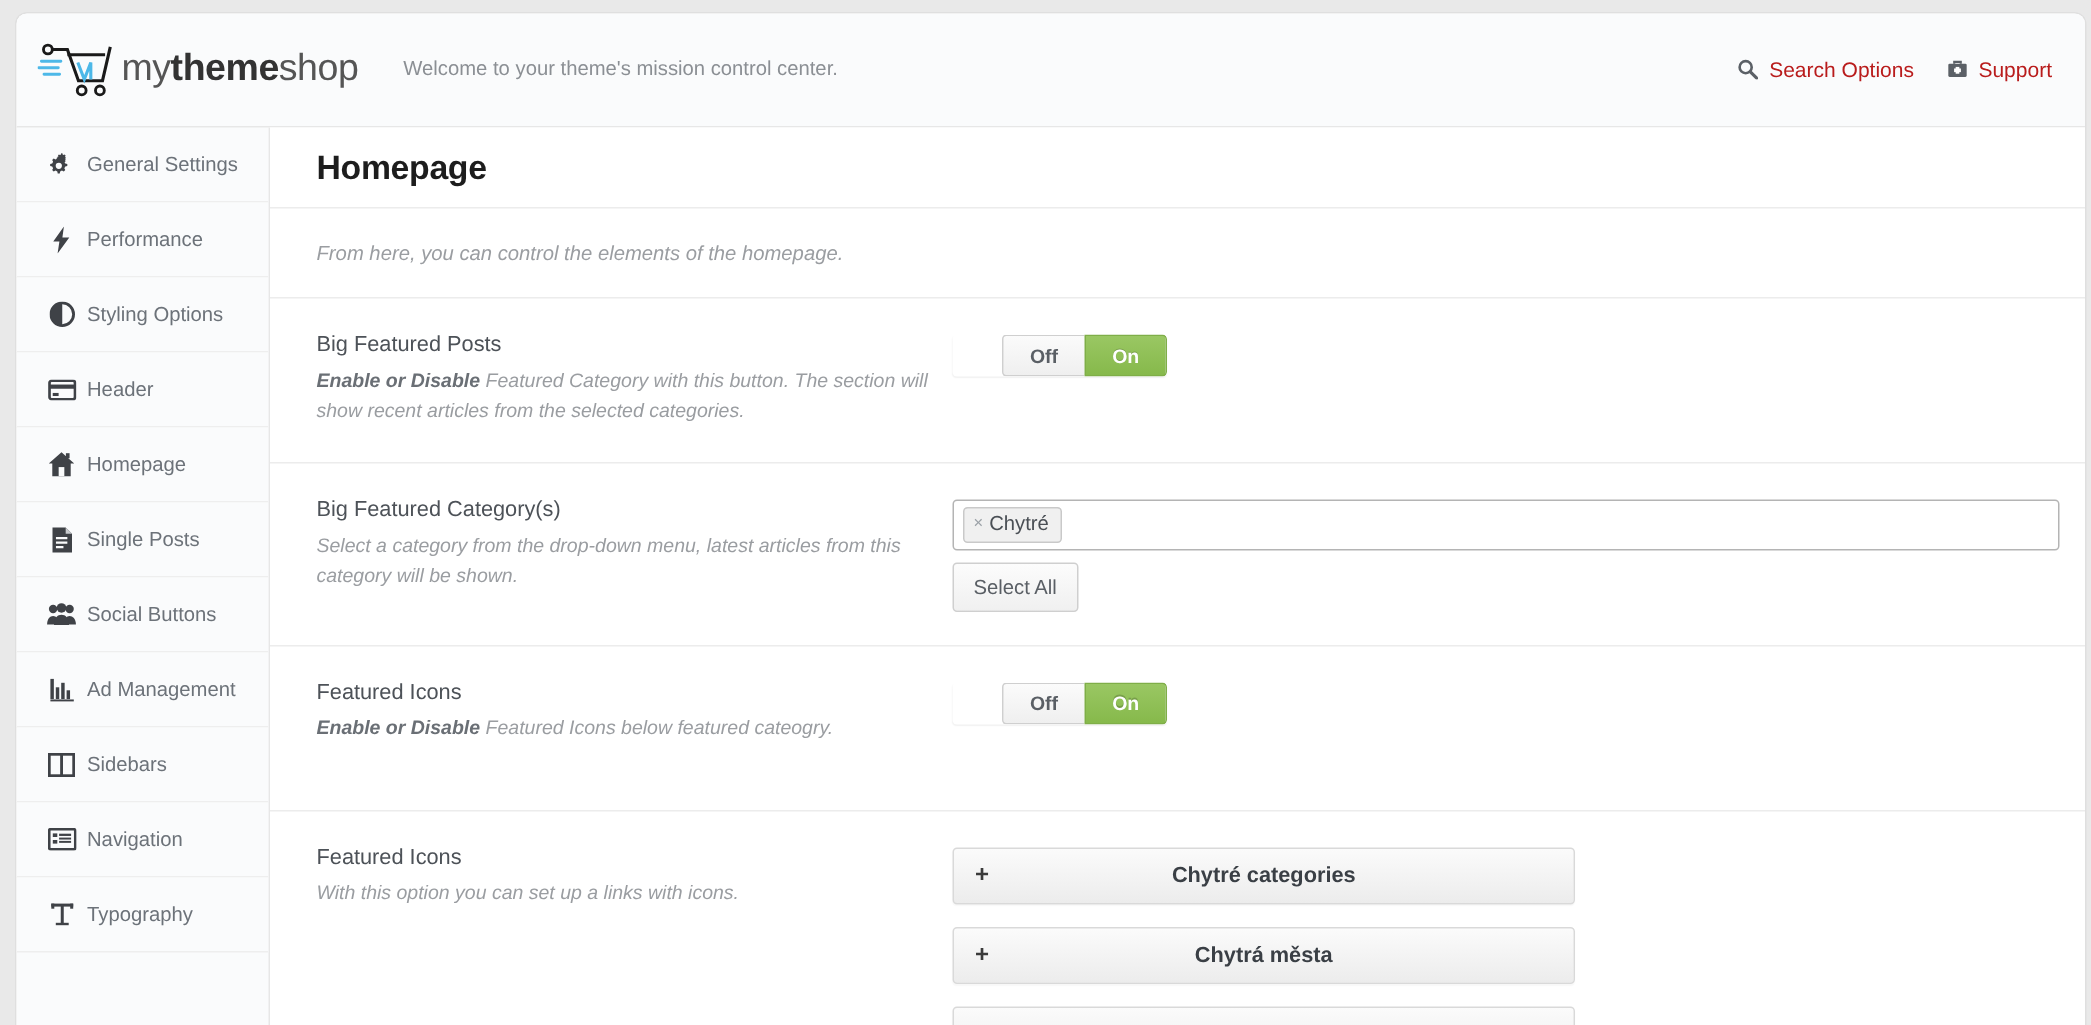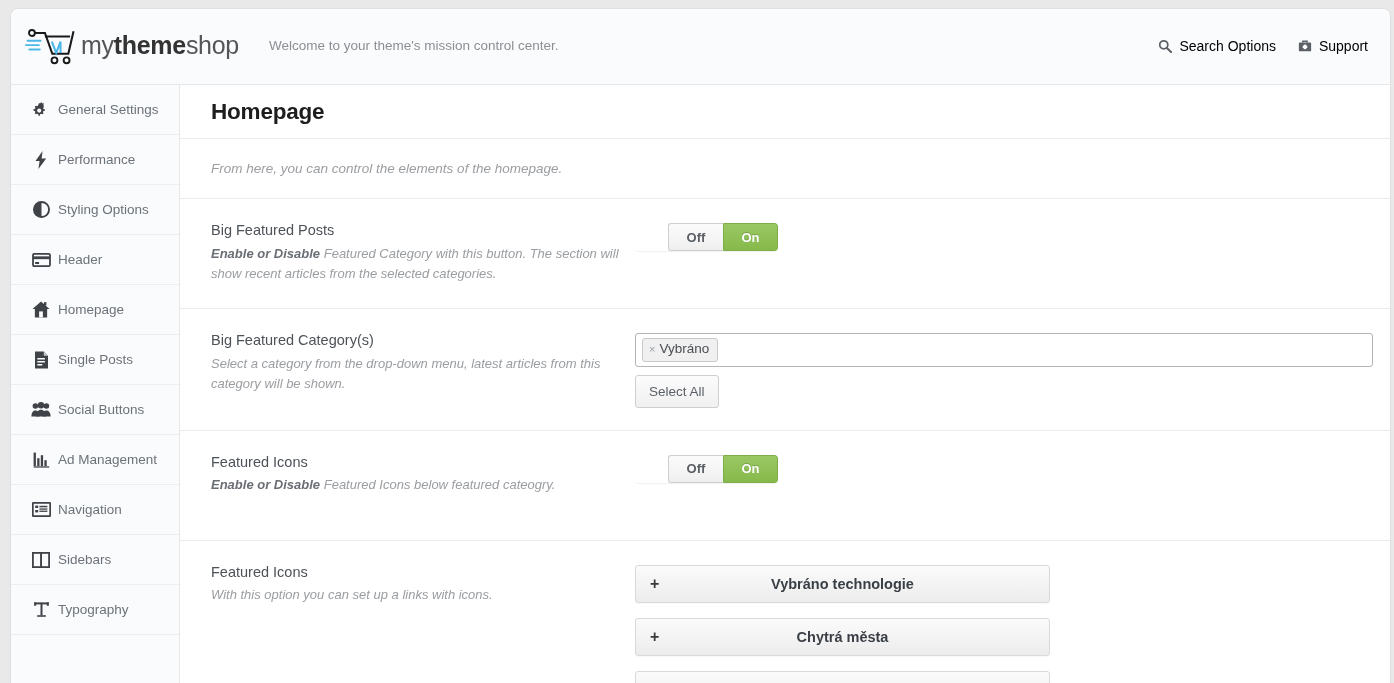--- a/index.html
+++ b/index.html
@@ -59,21 +59,21 @@
     margin-left: auto;
     display: flex;
     align-items: center;
     gap: 22px;
   }
   .topbar-link {
     display: flex;
     align-items: center;
     gap: 7px;
     font-size: 14px;
-    color: #000000;
+    color: #b91c1c;
     cursor: pointer;
     text-decoration: none;
     white-space: nowrap;
   }
   .topbar-link svg { display:block; }
 
   
   .body-split { display: flex; height: 614px; }
 
   
@@ -417,44 +417,44 @@
             <rect x="7.8" y="3.2" width="2.3" height="10.8" fill="#3f4247"></rect>
             <rect x="11.4" y="8.2" width="2.3" height="5.8" fill="#3f4247"></rect>
             <rect x="0.6" y="14.3" width="15.6" height="1.3" fill="#3f4247"></rect>
           </svg>
         </span>
         <span class="nav-label">Ad Management</span>
       </div>
 
       <div class="nav-item">
         <span class="nav-ico">
+          <svg width="18" height="16" viewBox="0 0 18 16" aria-hidden="true">
+            <rect x="0.9" y="0.9" width="16.2" height="14.2" fill="none" stroke="#3f4247" stroke-width="1.8"></rect>
+            <rect x="9" y="0.9" width="0.1" height="14.2" fill="none" stroke="#3f4247" stroke-width="1.8"></rect>
+          </svg>
+        </span>
+        <span class="nav-label">Sidebars</span>
+      </div>
+
+      <div class="nav-item">
+        <span class="nav-ico">
           <svg width="19" height="15" viewBox="0 0 19 15" aria-hidden="true">
             <rect x="0.8" y="0.8" width="17.4" height="13.4" rx="1" fill="none" stroke="#3f4247" stroke-width="1.8"></rect>
             <rect x="3.2" y="3.6" width="3" height="2.4" fill="#3f4247"></rect>
             <rect x="3.2" y="8" width="3" height="2.4" fill="#3f4247"></rect>
             <rect x="7.4" y="3.8" width="8" height="1.5" fill="#3f4247"></rect>
             <rect x="7.4" y="6.4" width="8" height="1.3" fill="#3f4247"></rect>
             <rect x="7.4" y="8.6" width="8" height="1.3" fill="#3f4247"></rect>
           </svg>
         </span>
         <span class="nav-label">Navigation</span>
       </div>
 
       <div class="nav-item">
         <span class="nav-ico">
-          <svg width="18" height="16" viewBox="0 0 18 16" aria-hidden="true">
-            <rect x="0.9" y="0.9" width="16.2" height="14.2" fill="none" stroke="#3f4247" stroke-width="1.8"></rect>
-            <rect x="9" y="0.9" width="0.1" height="14.2" fill="none" stroke="#3f4247" stroke-width="1.8"></rect>
-          </svg>
-        </span>
-        <span class="nav-label">Sidebars</span>
-      </div>
-
-      <div class="nav-item">
-        <span class="nav-ico">
           <svg width="17" height="17" viewBox="0 0 17 17" aria-hidden="true">
             <rect x="1.2" y="1.4" width="14.6" height="2" fill="#3f4247"></rect>
             <rect x="1.2" y="1.4" width="2" height="3.4" fill="#3f4247"></rect>
             <rect x="13.8" y="1.4" width="2" height="3.4" fill="#3f4247"></rect>
             <rect x="7.5" y="1.8" width="2" height="12.6" fill="#3f4247"></rect>
             <rect x="4.2" y="14.2" width="8.6" height="1.6" fill="#3f4247"></rect>
           </svg>
         </span>
         <span class="nav-label">Typography</span>
       </div>
@@ -485,21 +485,21 @@
 
       <section class="opt-row">
         <div class="opt-left">
           <div class="opt-title">Big Featured Category(s)</div>
           <p class="opt-sub"><span>Select a category from the drop-down menu, latest articles from this category will be shown.</span></p>
         </div>
         <div class="opt-right">
           <div class="multiselect">
             <span class="ms-tag">
               <span class="x">×</span>
-              <span>Vybráno</span>
+              <span>Chytré</span>
             </span>
           </div>
           <div class="select-all-btn">Select All</div>
         </div>
       </section>
 
       <section class="opt-row r1">
         <div class="opt-left">
           <div class="opt-title">Featured Icons</div>
           <p class="opt-sub"><b>Enable or Disable</b><span> Featured Icons below featured cateogry.</span></p>
@@ -514,21 +514,21 @@
 
       <section class="opt-row">
         <div class="opt-left">
           <div class="opt-title">Featured Icons</div>
           <p class="opt-sub"><span>With this option you can set up a links with icons.</span></p>
         </div>
         <div class="opt-right">
           <div class="accordion">
             <div class="acc-item">
               <span class="acc-plus">+</span>
-              <span class="acc-label">Vybráno technologie</span>
+              <span class="acc-label">Chytré categories</span>
             </div>
             <div class="acc-item">
               <span class="acc-plus">+</span>
               <span class="acc-label">Chytrá města</span>
             </div>
             <div class="acc-item">
               <span class="acc-plus">+</span>
               <span class="acc-label"></span>
             </div>
           </div>

